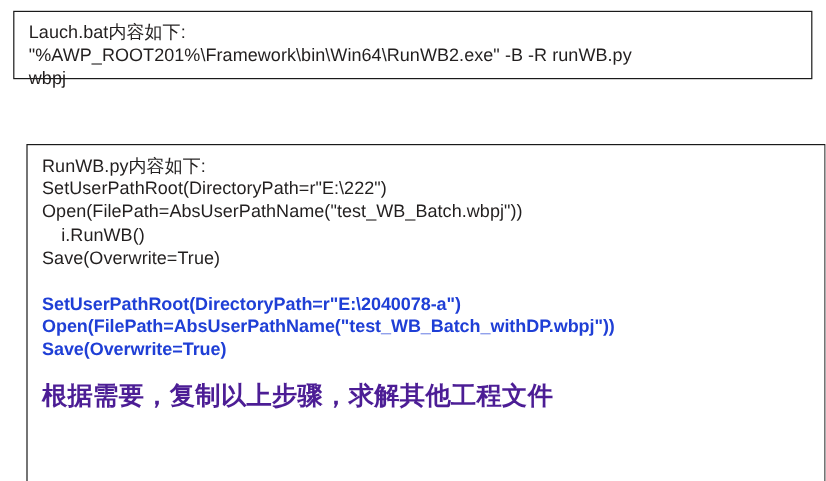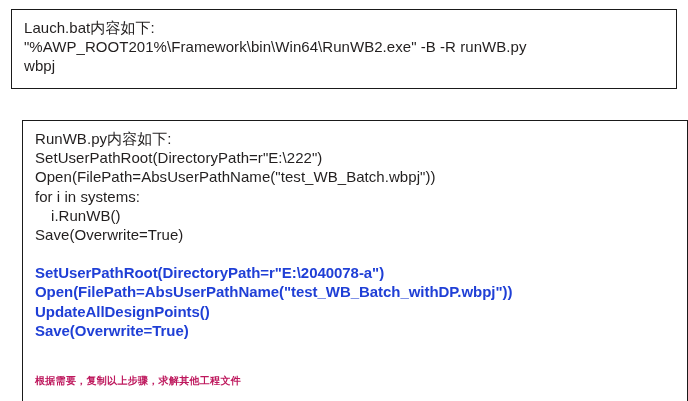--- a/index.html
+++ b/index.html
@@ -23,21 +23,21 @@
   .code-box {
     position: absolute;
     box-sizing: border-box;
     background: #ffffff;
     border: 1.6px solid #1a1a1a;
   }
   #box-bat {
     left: 11px;
     top: 9px;
     width: 666px;
-    height: 80px;
+    height: 57px;
     padding: 8px 10px 6px 12px;
   }
   #box-py {
     left: 22px;
     top: 120px;
     width: 666px;
     height: 291px;
     padding: 8px 10px 6px 12px;
   }
   .code-line {
@@ -52,51 +52,49 @@
   }
   .blue-block {
     margin-top: 19px;
   }
   .code-line.blue {
     color: #1f3fd6;
     font-weight: bold;
     letter-spacing: -0.05px;
   }
   .note-line {
-    margin-top: 31px;
-    font-size: 10px;
+    margin-top: 19px;
+    font-size: 21px;
     line-height: 19.2px;
-    color: #be185d;
+    color: #4c1d95;
     font-weight: bold;
     white-space: pre;
     letter-spacing: 0.3px;
   }
 </style>
 </head>
 <body>
 
 <div class="page">
 
   <div class="code-box" id="box-bat">
     <div class="code-line">Lauch.bat内容如下:</div>
     <div class="code-line">"%AWP_ROOT201%\Framework\bin\Win64\RunWB2.exe" -B -R runWB.py</div>
     <div class="code-line">wbpj</div>
   </div>
 
   <div class="code-box" id="box-py">
     <div class="code-line">RunWB.py内容如下:</div>
     <div class="code-line">SetUserPathRoot(DirectoryPath=r"E:\222")</div>
     <div class="code-line">Open(FilePath=AbsUserPathName("test_WB_Batch.wbpj"))</div>
-    <div class="code-line">for i in systems:</div>
     <div class="code-line indent-1">i.RunWB()</div>
     <div class="code-line">Save(Overwrite=True)</div>
 
     <div class="blue-block">
       <div class="code-line blue">SetUserPathRoot(DirectoryPath=r"E:\2040078-a")</div>
       <div class="code-line blue">Open(FilePath=AbsUserPathName("test_WB_Batch_withDP.wbpj"))</div>
-      <div class="code-line blue">UpdateAllDesignPoints()</div>
       <div class="code-line blue">Save(Overwrite=True)</div>
     </div>
 
     <div class="note-line">根据需要，复制以上步骤，求解其他工程文件</div>
   </div>
 
 </div>
 
 </body></html>

